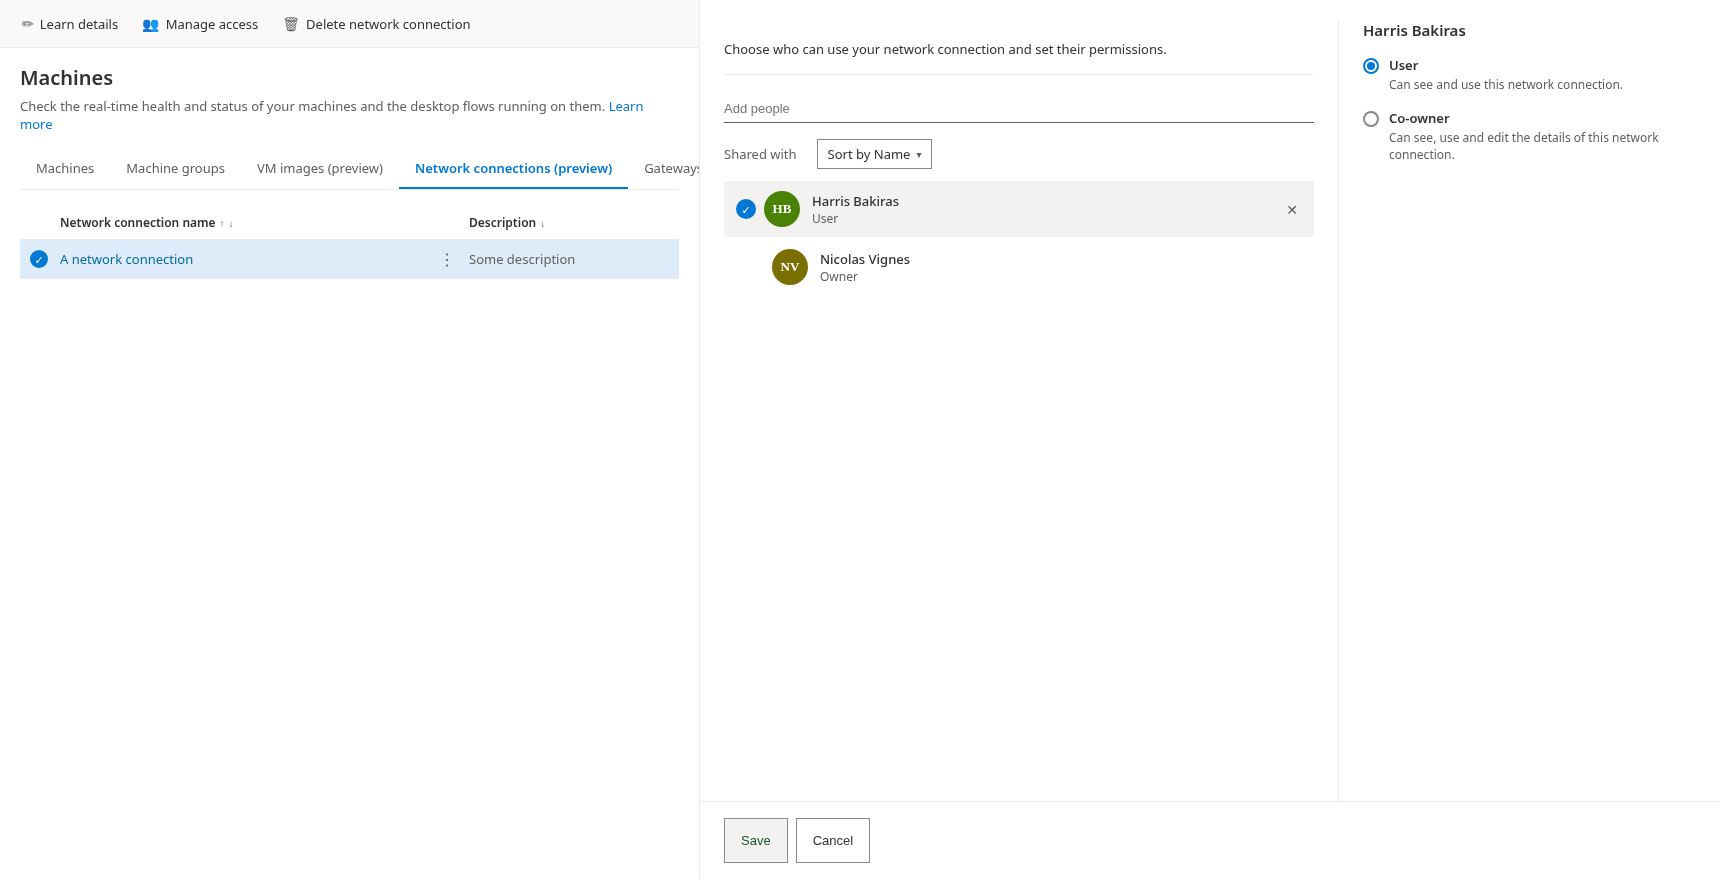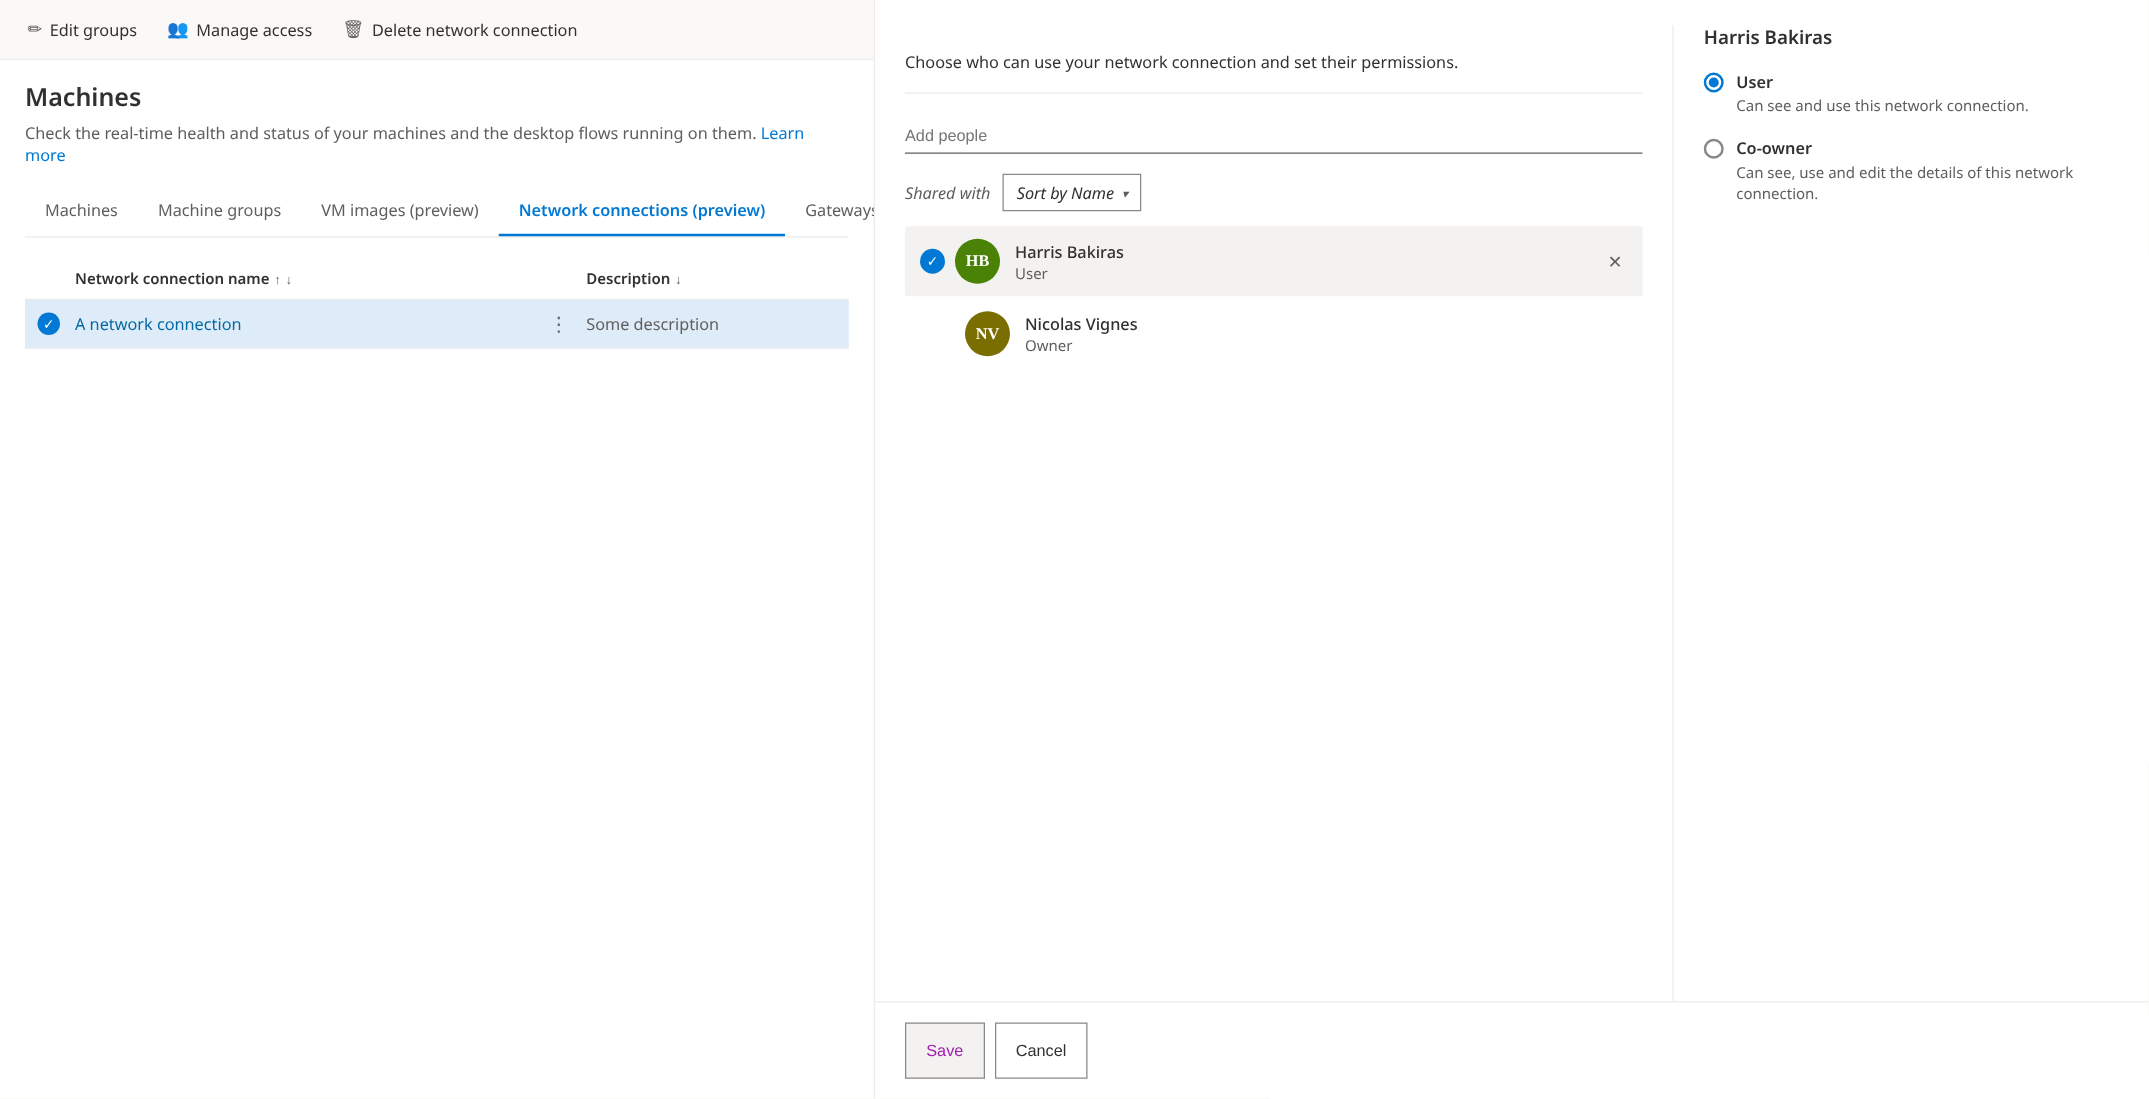--- a/index.html
+++ b/index.html
@@ -179,23 +179,22 @@
       padding: 6px 0;
       font-size: 13px;
       outline: none;
       color: #a19f9d;
       background: transparent;
     }
 
     .shared-with-row {
       display: flex;
       align-items: center;
-      gap: 10px;
+      gap: 20px;
       margin-bottom: 12px;
-      font-style: italic;
     }
 
     .shared-with-label {
       font-size: 13px;
       color: #605e5c;
       flex-shrink: 0;
     }
 
     .sort-dropdown {
       display: flex;
@@ -326,21 +325,21 @@
     .panel-footer {
       padding: 16px 24px;
       display: flex;
       gap: 8px;
       border-top: 1px solid #edebe9;
     }
 
     .btn-primary {
       padding: 6px 16px;
       background: #f3f2f1;
-      color: #a21caf;
+      color: #14532d;
       border: 1px solid #8a8886;
       font-size: 13px;
       cursor: pointer;
     }
 
     .btn-default {
       padding: 14px 16px;
       background: #fff;
       color: #323130;
       border: 1px solid #8a8886;
@@ -349,21 +348,21 @@
     }
   </style>
 </head>
 <body>
 
 <div class="left-panel">
 
   <div class="toolbar">
     <div class="toolbar-item">
       <span class="toolbar-icon">✏</span>
-      <span>Edit groups</span>
+      <span>Learn details</span>
     </div>
     <div class="toolbar-item">
       <span class="toolbar-icon">👥</span>
       <span>Manage access</span>
     </div>
     <div class="toolbar-item">
       <span class="toolbar-icon">🗑</span>
       <span>Delete network connection</span>
     </div>
   </div>

